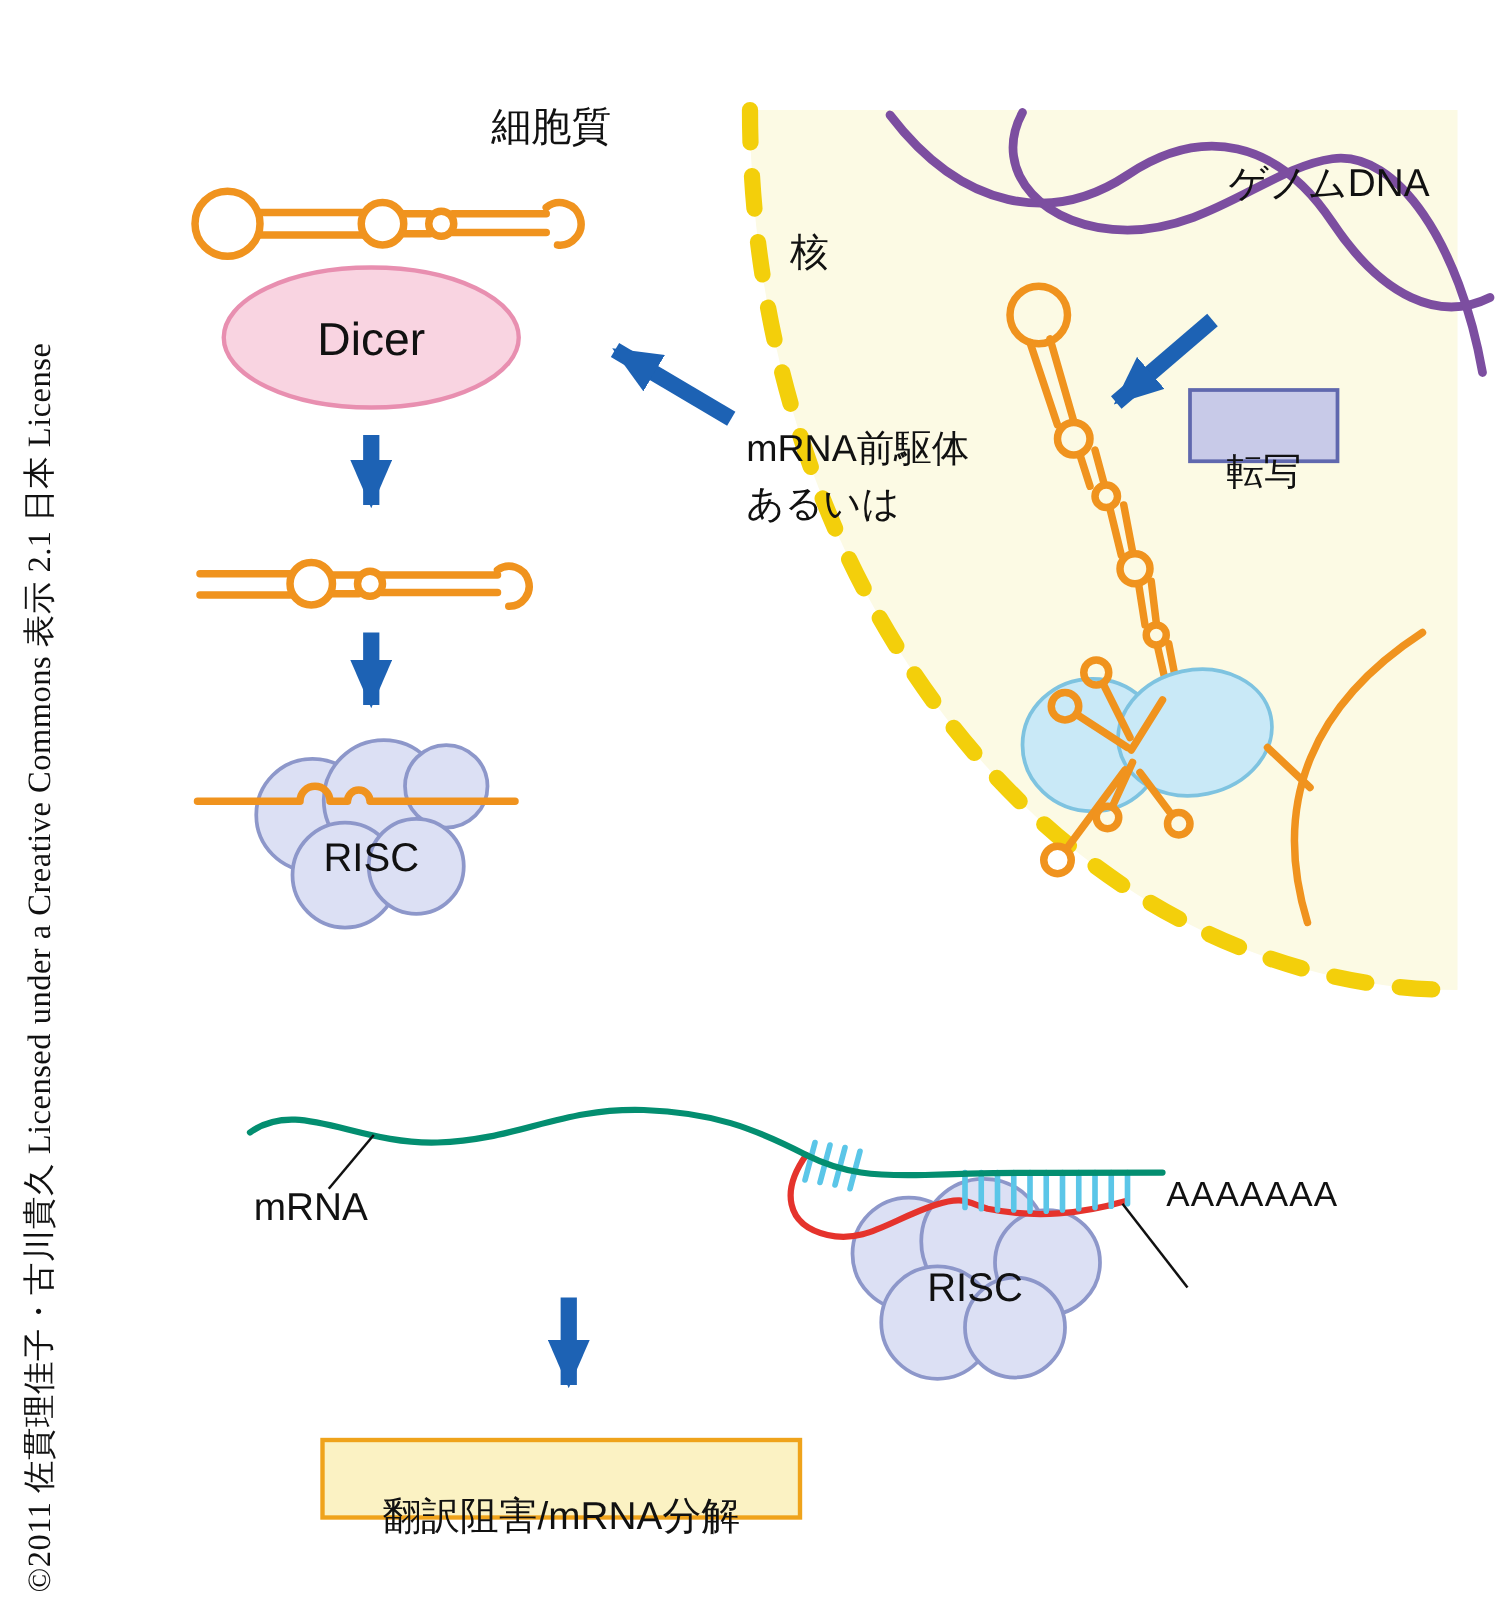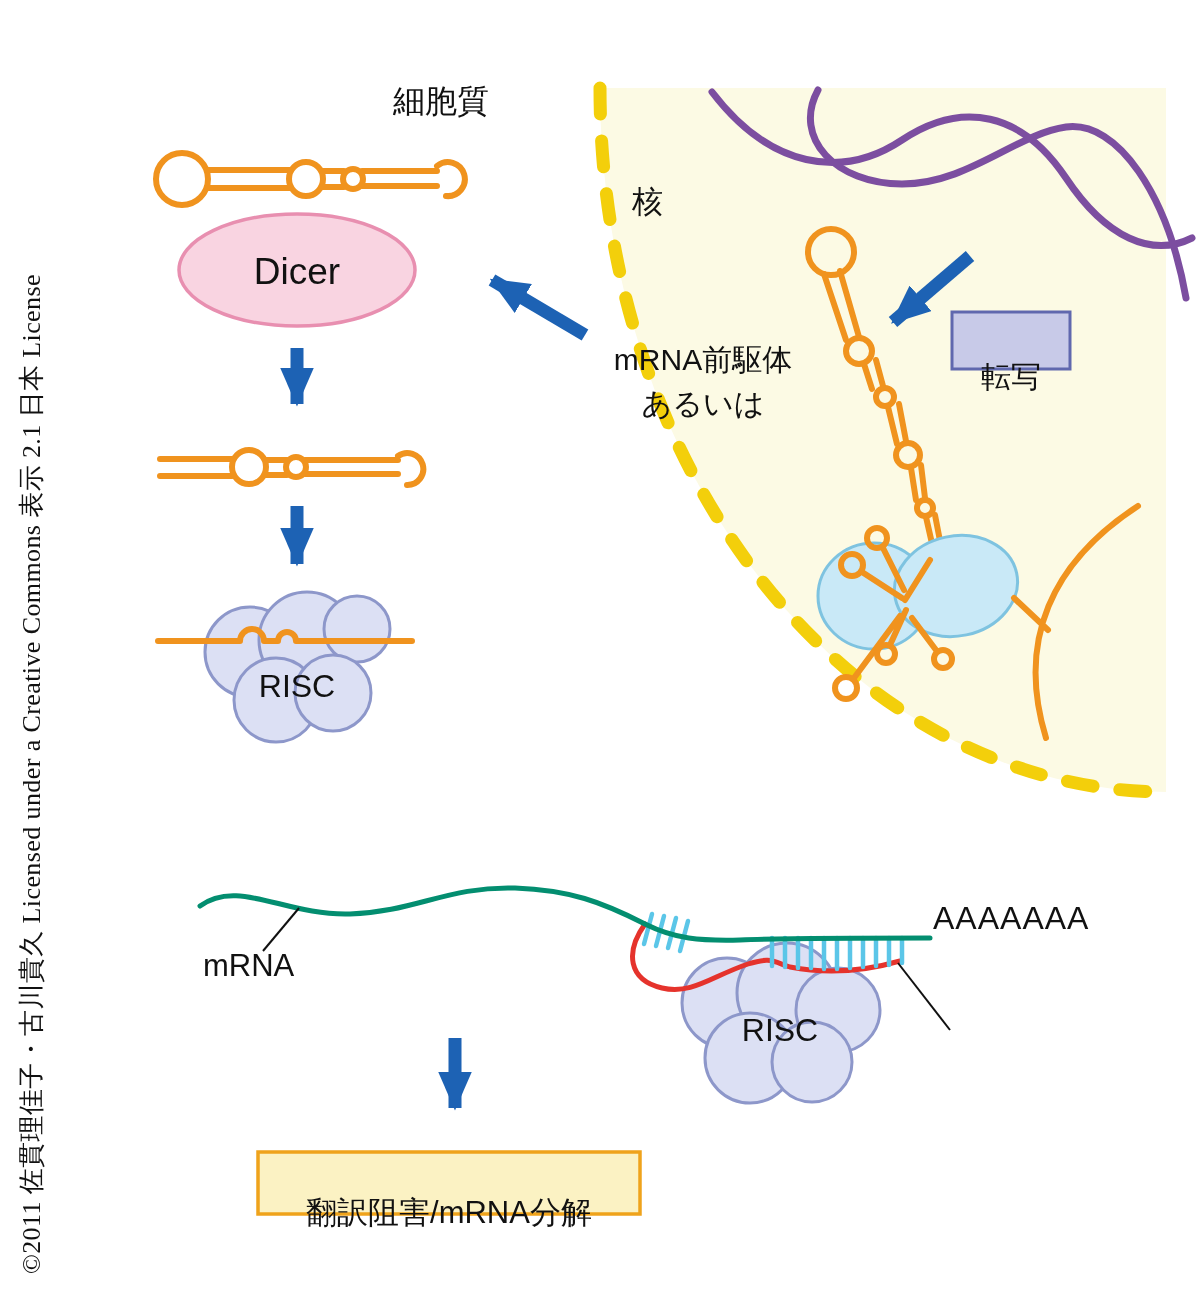--- a/index.html
+++ b/index.html
@@ -131,34 +131,35 @@
     <line class="arrow" x1="455" y1="1038" x2="455" y2="1108"></line>
     <rect class="outcome-box" x="258" y="1152" width="382" height="62"></rect>
   </svg>
 
   <div class="lbl copyright">©2011 佐貫理佳子・古川貴久 Licensed under a Creative Commons 表示 2.1 日本 License</div>
 
   <div class="lbl" style="left:393px; top:80px; font-size:32px;">細胞質</div>
 
   <div class="lbl" style="left:632px; top:181px; font-size:31px;">核</div>
 
+  <div class="lbl" style="left:983px; top:126px; font-size:31px;">ゲノムDNA</div>
 
   <div class="lbl center" style="left:952px; top:312px; width:118px; height:57px; font-size:30px;">転写</div>
 
-  <div class="lbl" style="left:575px; top:338px; width:256px; text-align:center; font-size:30px; line-height:1.45; white-space:normal;">
+  <div class="lbl" style="left:597px; top:338px; width:256px; font-size:30px; line-height:1.45; white-space:normal;">
     <div>mRNA前駆体</div>
     <div>あるいは</div>
   </div>
 
   <div class="lbl" style="left:179px; top:251px; width:236px; text-align:center; font-size:37px;">Dicer</div>
 
   <div class="lbl" style="left:237px; top:668px; width:120px; text-align:center; font-size:32px;">RISC</div>
 
   <div class="lbl" style="left:203px; top:948px; font-size:31px;">mRNA</div>
 
-  <div class="lbl" style="left:933px; top:900px; font-size:32px; letter-spacing:1px;">AAAAAAA</div>
+  <div class="lbl" style="left:933px; top:940px; font-size:28px; letter-spacing:1px;">AAAAAAA</div>
 
   <div class="lbl" style="left:715px; top:1012px; width:130px; text-align:center; font-size:32px;">RISC</div>
 
 
   <div class="lbl center" style="left:258px; top:1152px; width:382px; height:48px; font-size:31px;">翻訳阻害/mRNA分解</div>
 
 </div>
 
 </body></html>

